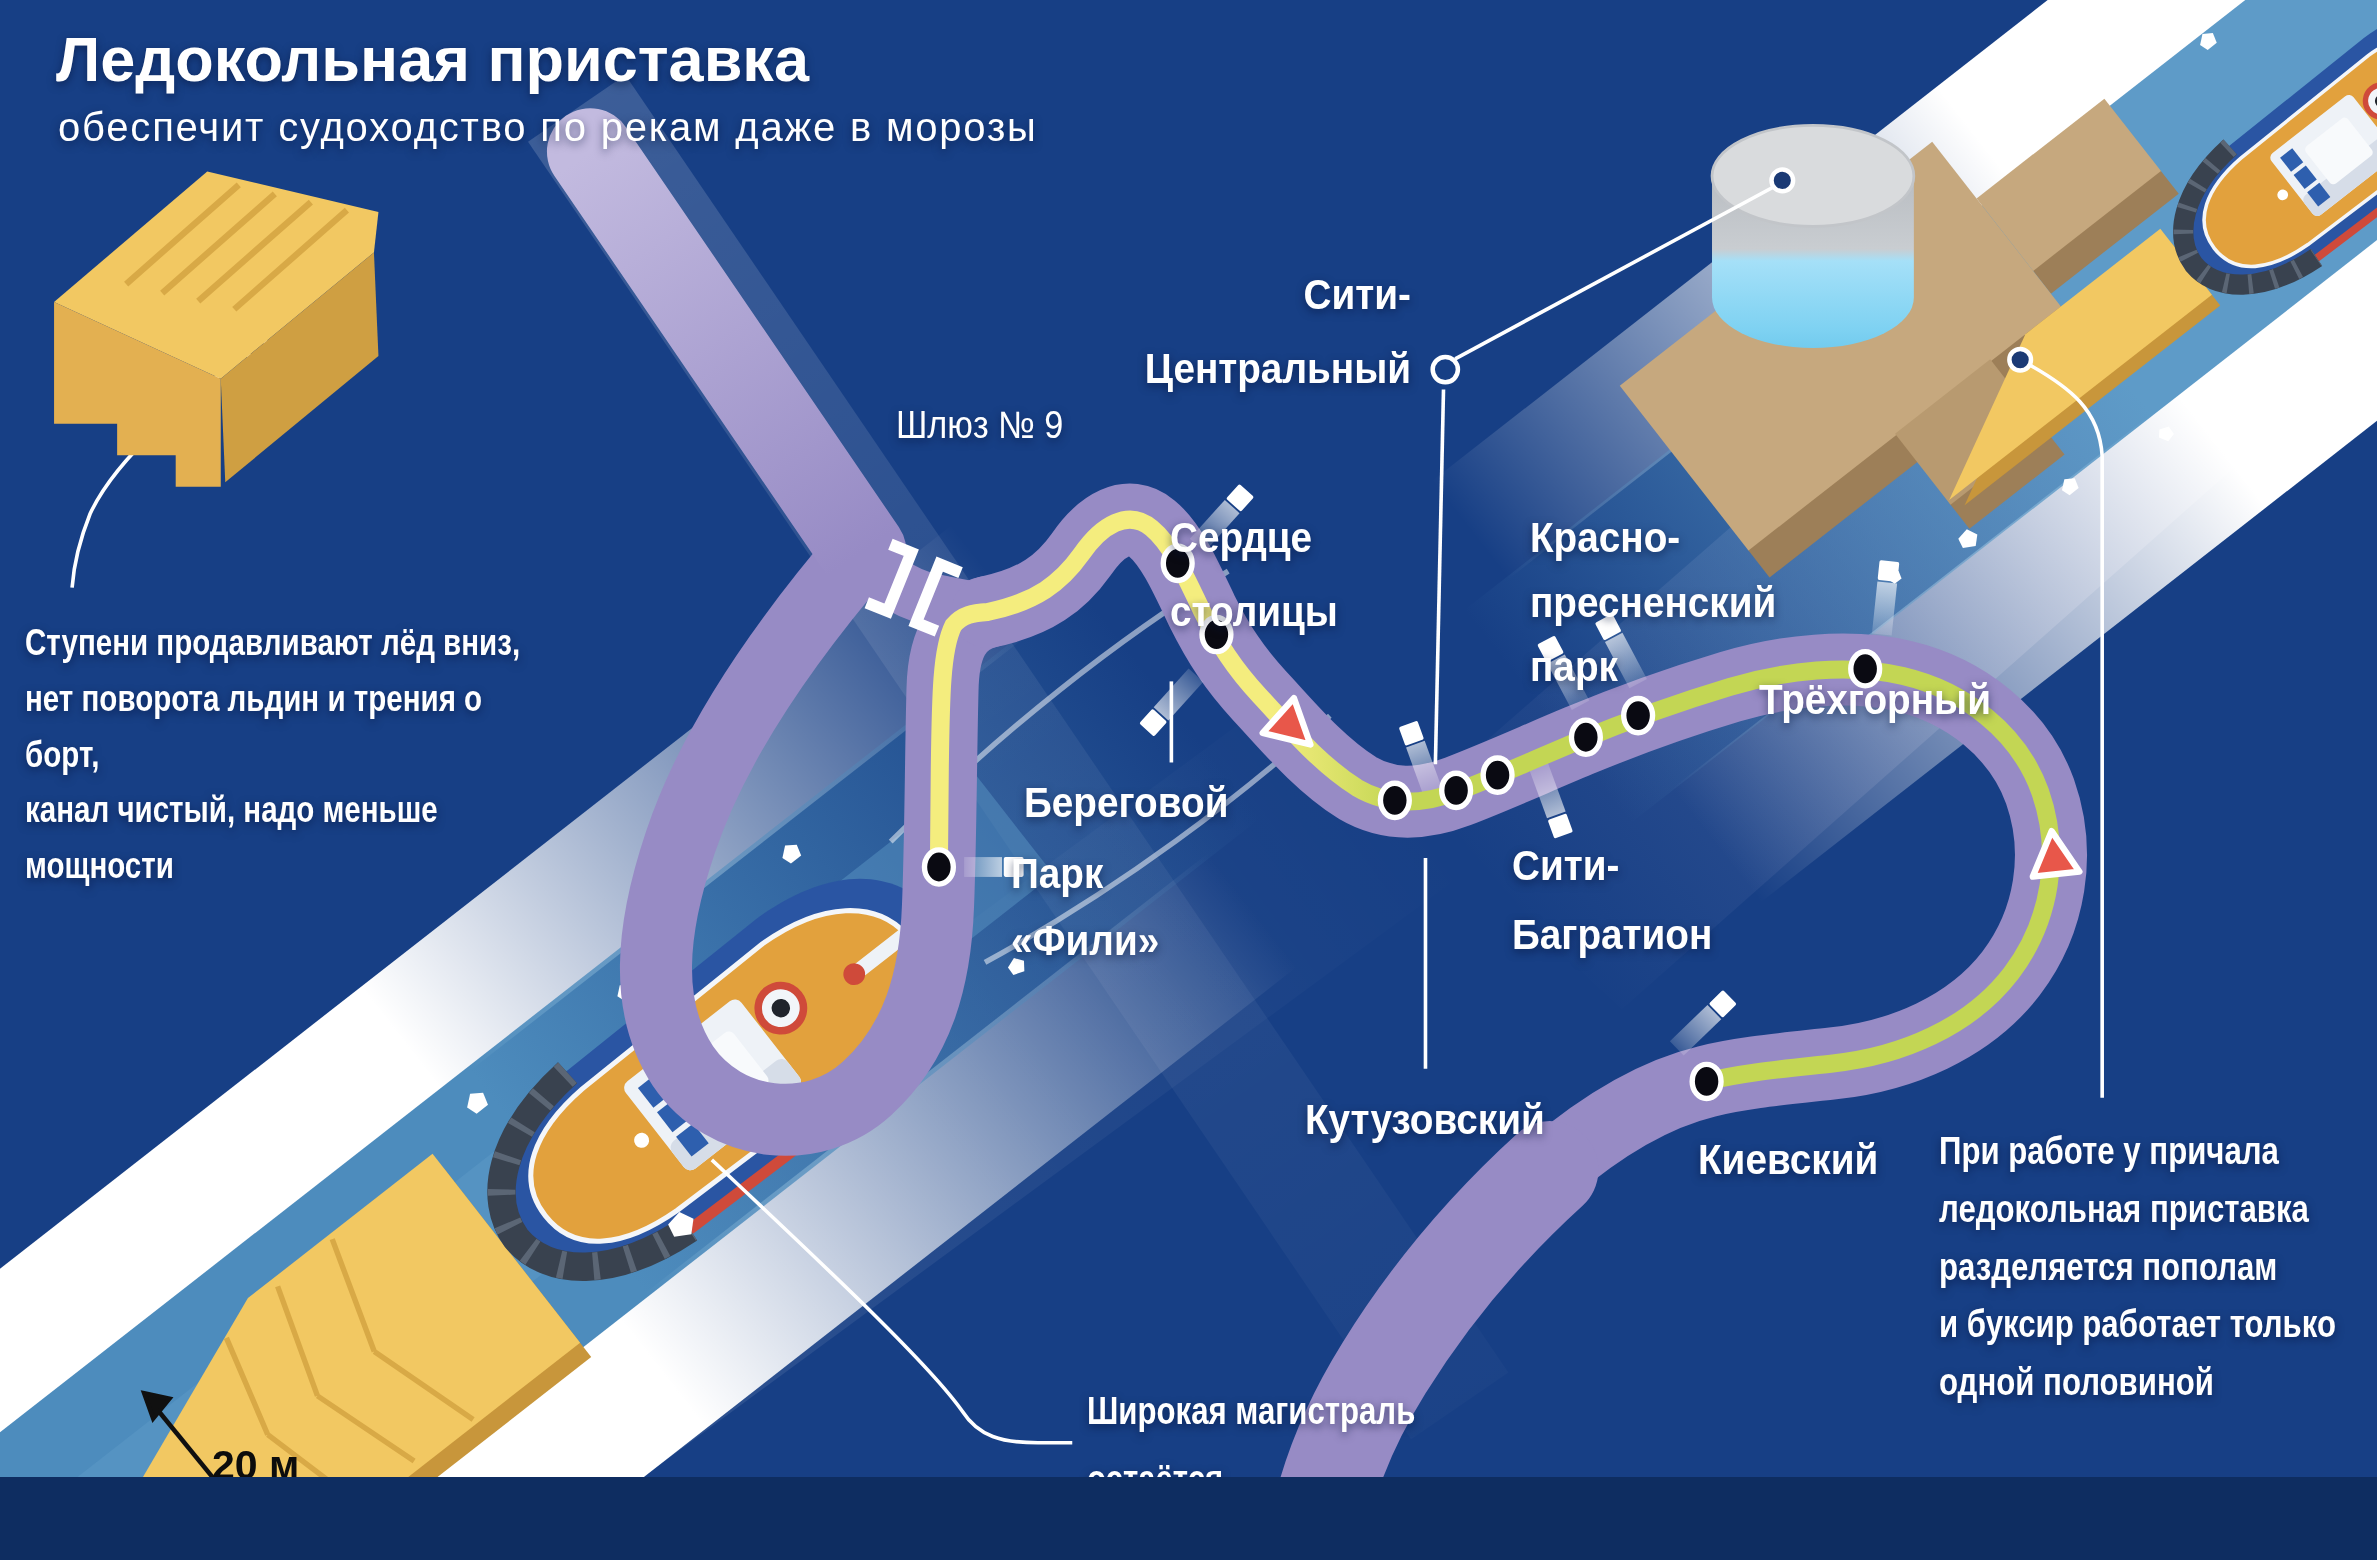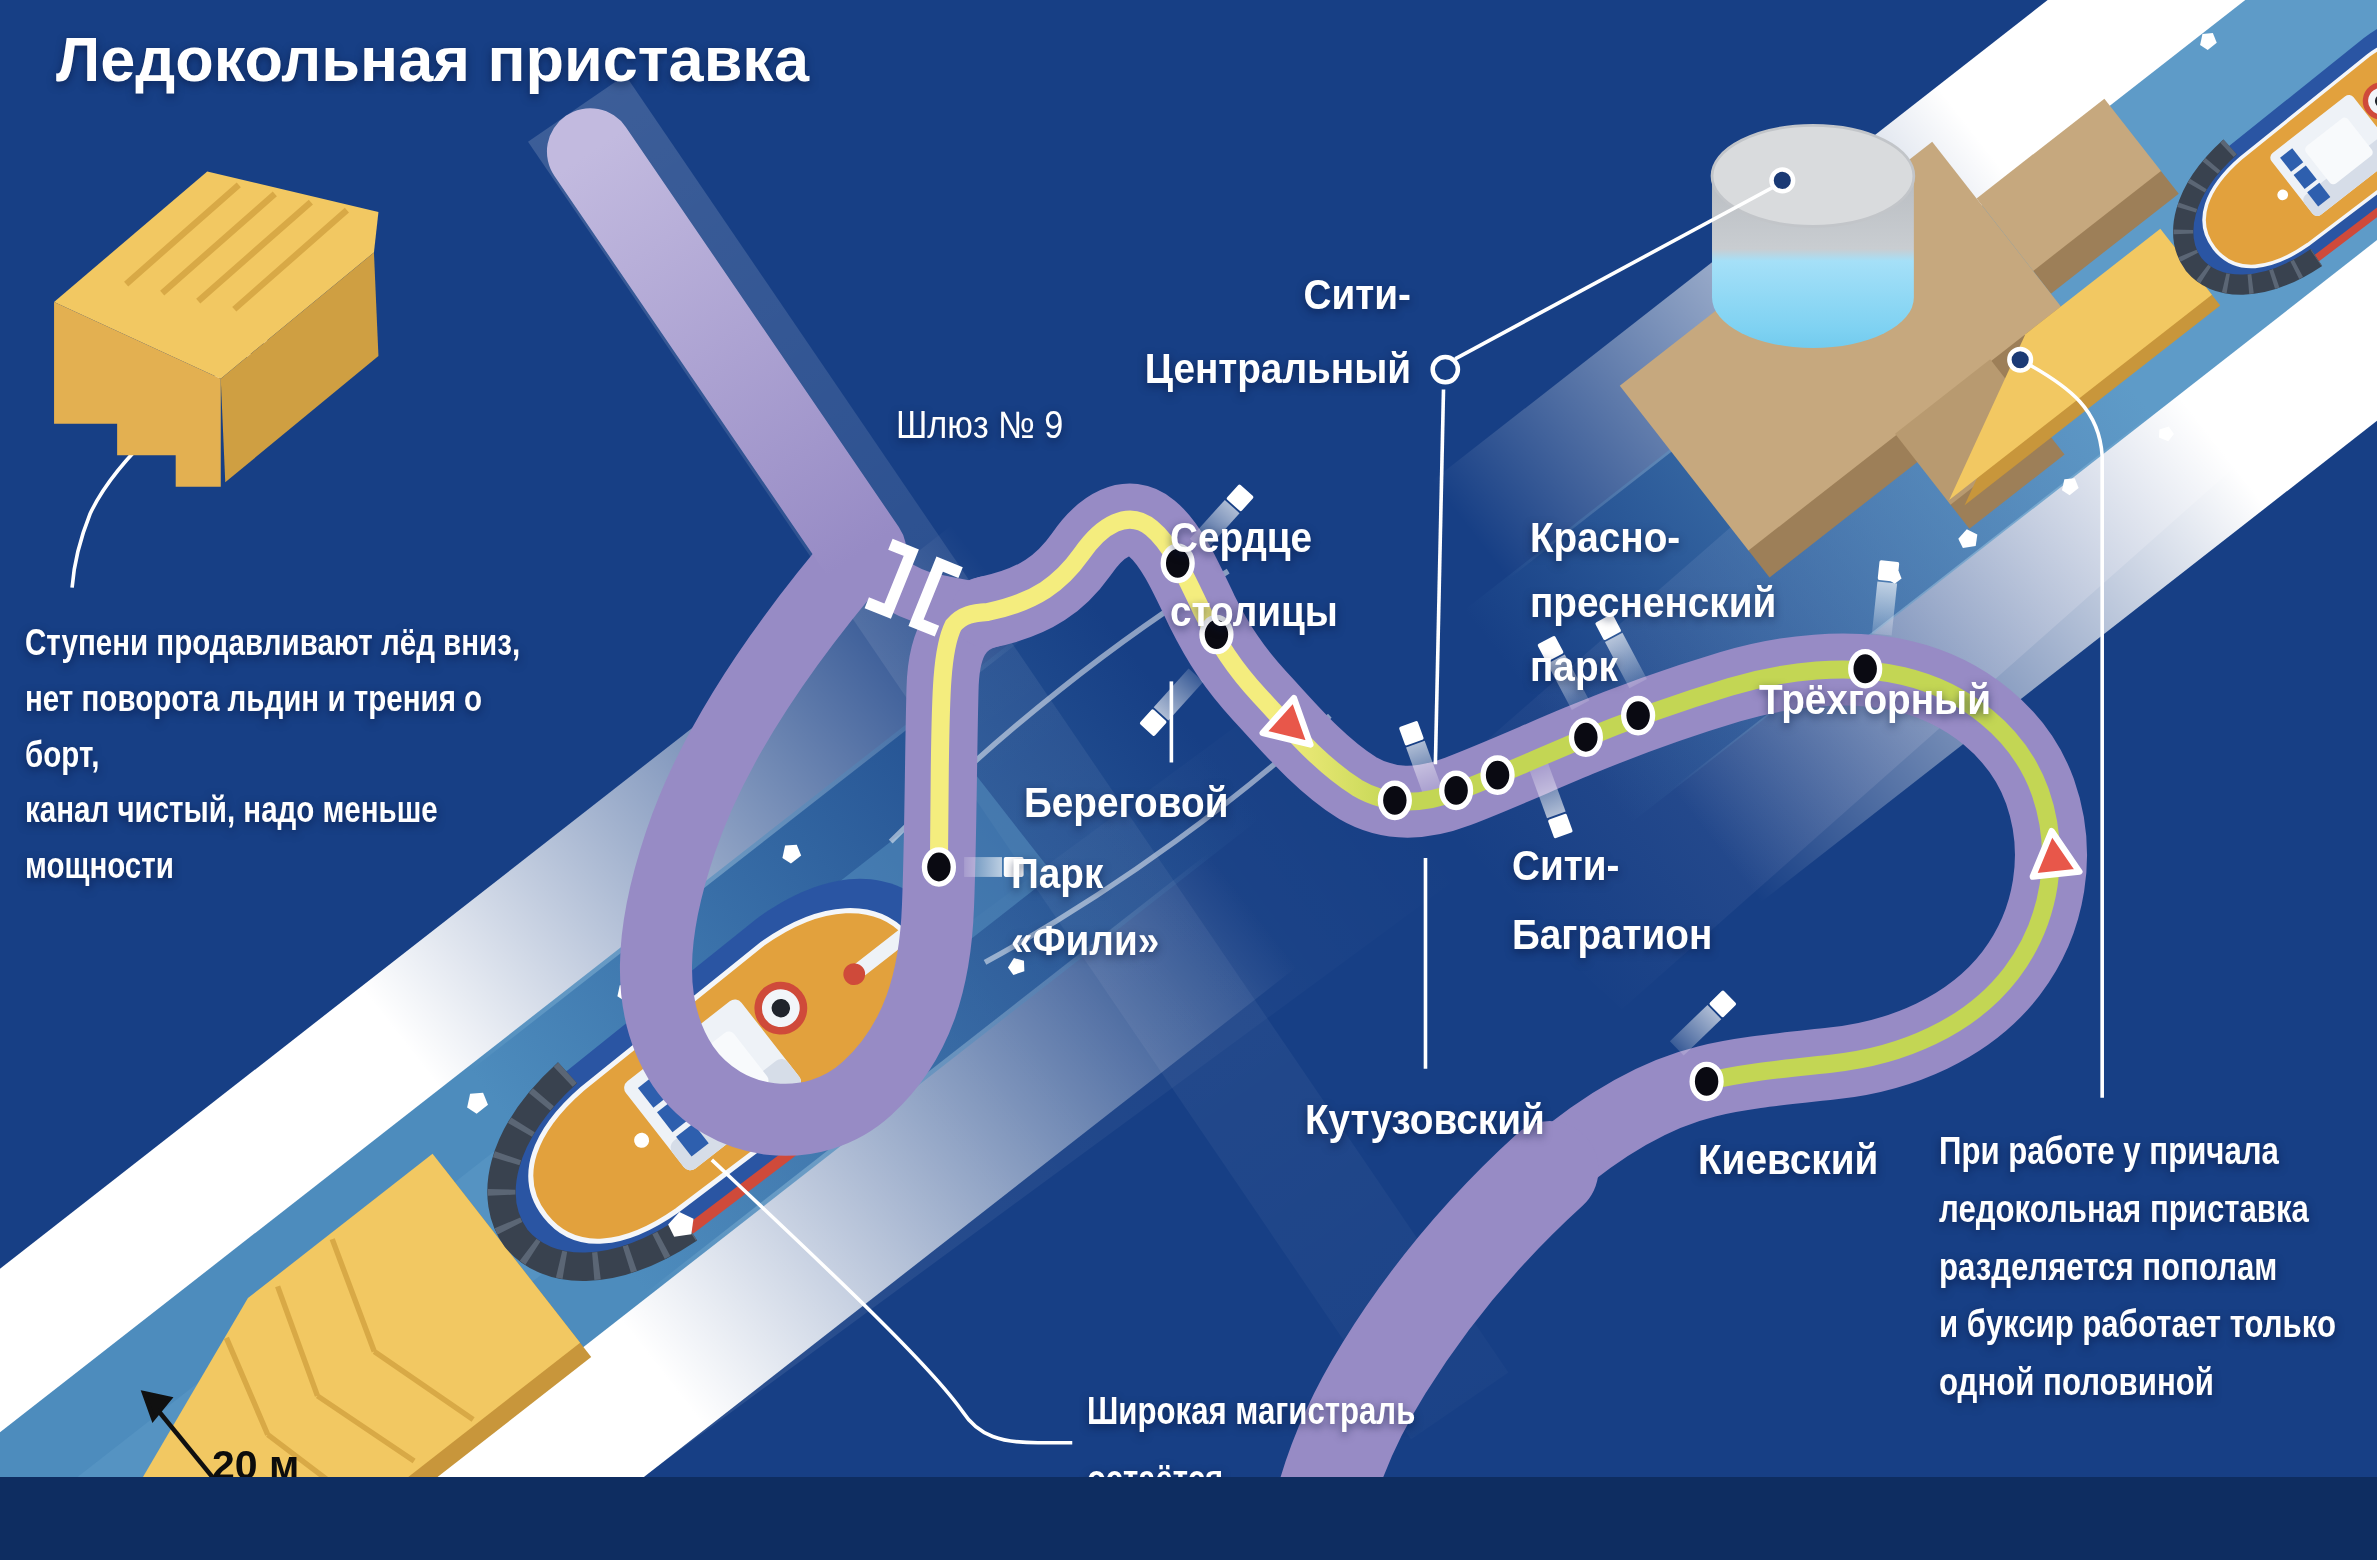--- a/index.html
+++ b/index.html
@@ -266,20 +266,21 @@
   </g>
 
   <g stroke="#101010" stroke-width="5" fill="#101010">
     <path d="M 168,1556 L 292,1708" fill="none"></path>
     <polygon points="160,1546 188,1552 170,1574"></polygon>
     <polygon points="300,1718 272,1712 290,1690"></polygon>
   </g>
 </svg>
 
 <div class="lbl title">Ледокольная приставка</div>
+<div class="lbl subtitle">обеспечит судоходство по рекам даже в морозы</div>
 
 <div class="lbl note" style="left:25px;top:615px;width:631px;">Ступени продавливают лёд вниз,
 нет поворота льдин и трения о борт,
 канал чистый, надо меньше
 мощности</div>
 <div class="lbl note" style="left:1087px;top:1377px;width:577px;line-height:1.8;font-size:38px;">Широкая магистраль остаётся
 судоходной долгое время</div>
 <div class="lbl note" style="left:1939px;top:1123px;width:505px;line-height:1.52;font-size:38px;">При работе у причала
 ледокольная приставка
 разделяется пополам

